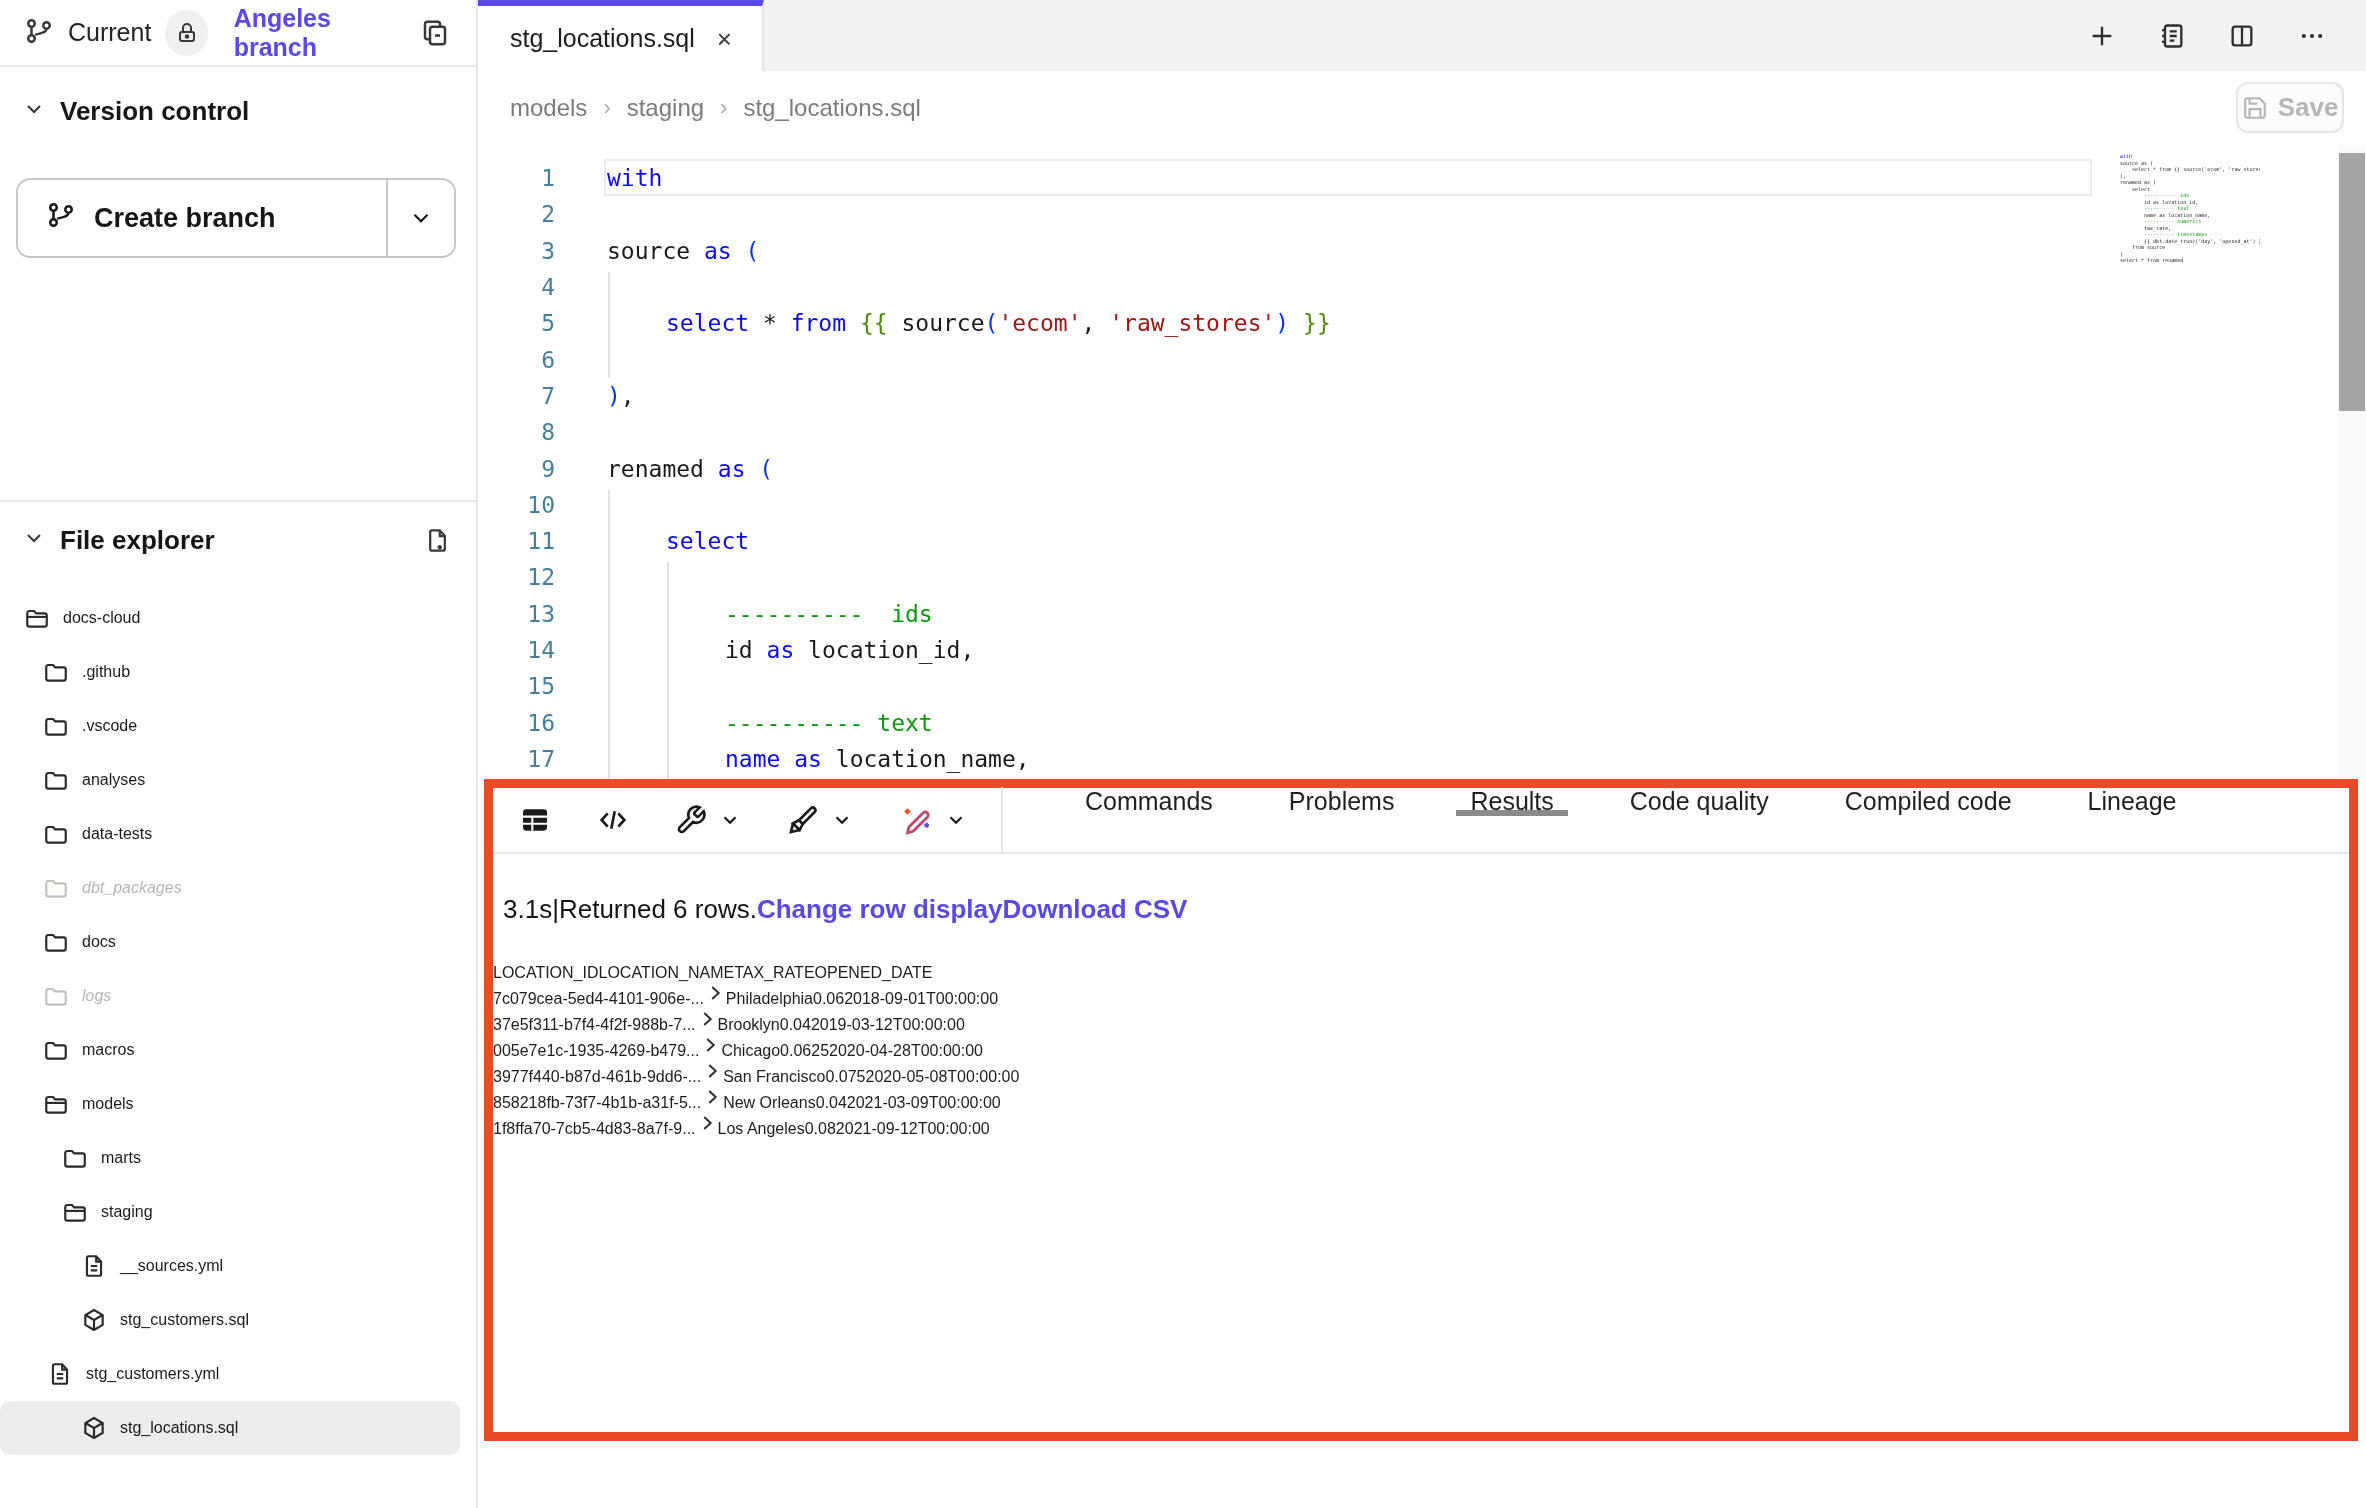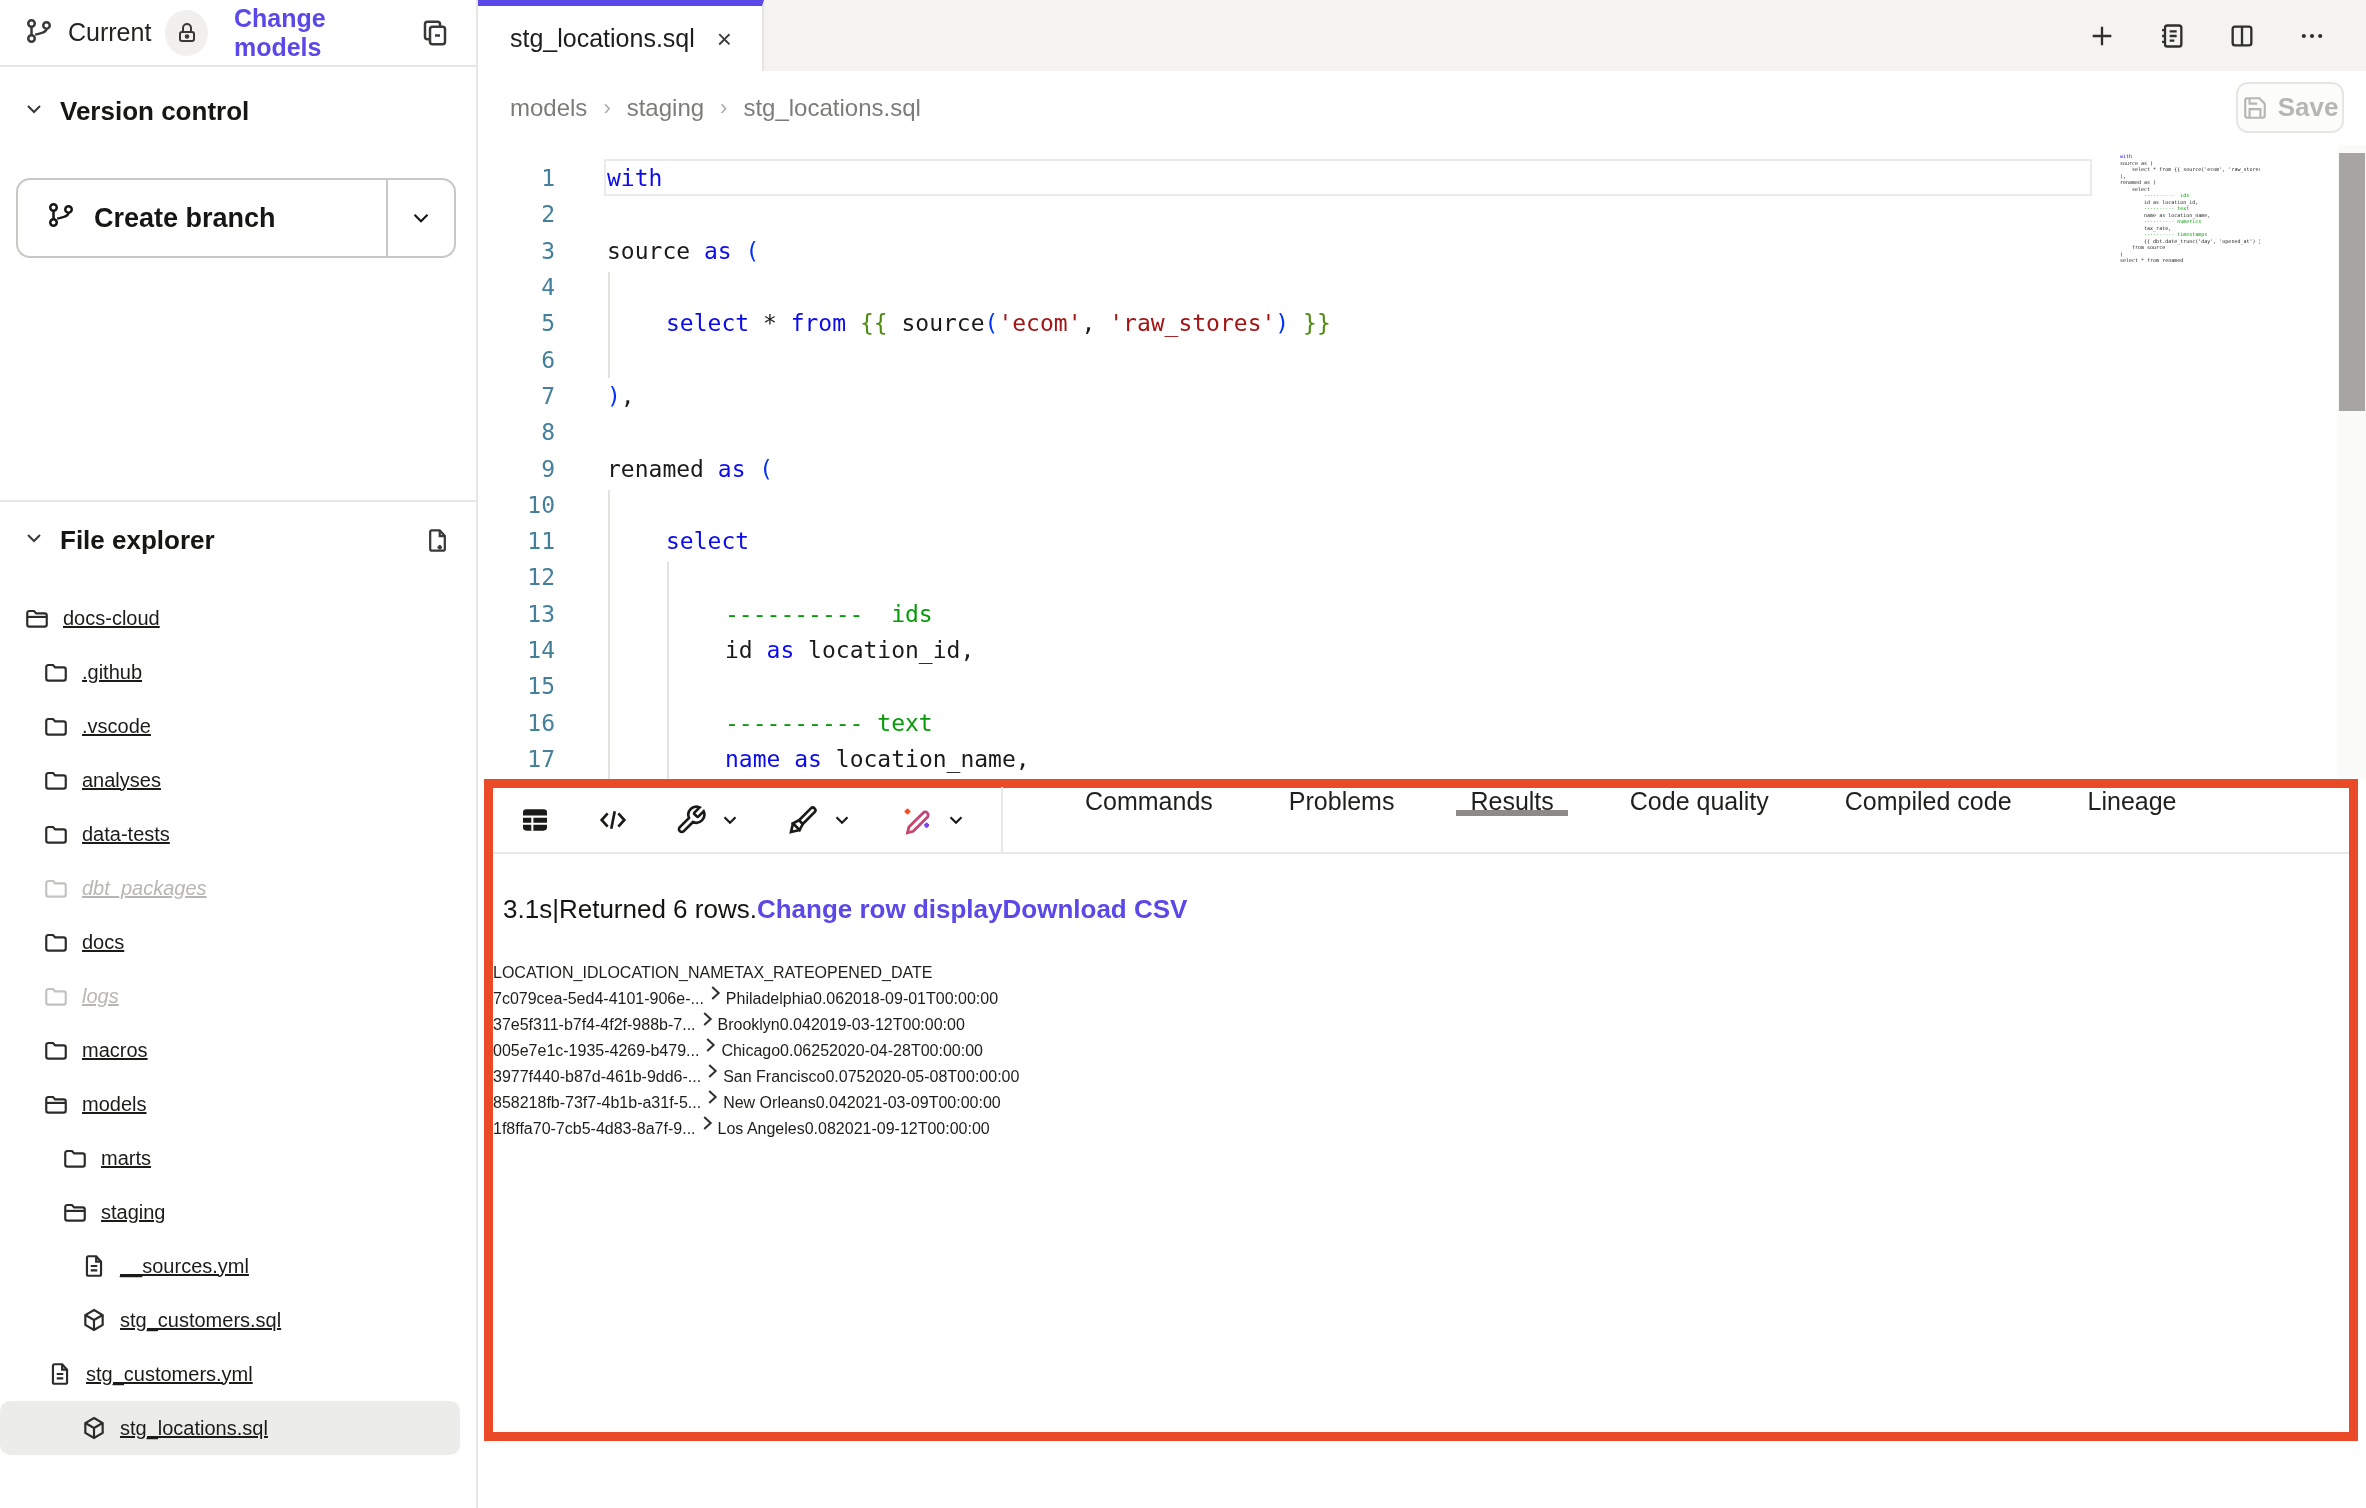--- a/index.html
+++ b/index.html
@@ -25,21 +25,21 @@
     border:2px solid #c9c8c6; border-radius:14px; display:flex; background:#fff; }
   .cb-main { flex:1; display:flex; align-items:center; gap:18px; padding-left:28px;
     border-right:2px solid #c9c8c6; font-size:27px; font-weight:600; color:#161614; cursor:pointer; }
   .cb-caret { width:66px; display:flex; align-items:center; justify-content:center; cursor:pointer; }
   .section-divider { position:absolute; left:0; top:500px; width:476px; height:2px; background:#e8e7e5; }
   .fe-header { position:absolute; left:0; top:512px; width:536px; }
   .fe-actions { margin-left:auto; display:flex; gap:30px; padding-right:28px; }
   .fe-actions span { display:flex; cursor:pointer; }
   .tree { position:absolute; left:0; top:591px; width:476px; }
   .tree-item { height:54px; display:flex; align-items:center; gap:13px; cursor:pointer;
-    font-size:20px; color:#1b1b19;text-decoration:underline; }
+    font-size:16px; color:#1b1b19; }
   .tree-item .ticon { display:flex; flex:none; }
   .tree-item.muted { color:#b8b6b2; font-style:italic; }
   .tree-item.muted svg { stroke:#c4c2be; }
   .tree-item.selected { background:#ececea; border-radius:10px; margin-right:16px; }
 
   
   .main { position:absolute; left:478px; top:0; width:1888px; height:1508px; }
   .tabstrip { position:absolute; left:0; top:0; width:1888px; height:71px; background:#f4f3f1;
     display:flex; }
   .tab { width:286px; height:71px; background:#fff; border-top:6px solid #5a48e8;
@@ -146,21 +146,21 @@
           </svg>
       </span>
       <span class="lbl">Current</span>
       <span class="lock-badge">
         <svg width="24" height="24" viewBox="0 0 24 24" fill="none" stroke="#3a3938" stroke-width="2">
             <rect x="5" y="11" width="14" height="9" rx="2"></rect>
             <path d="M8 11V7a4 4 0 0 1 8 0v4"></path>
             <circle cx="12" cy="15.5" r="1.3" fill="#3a3938"></circle>
           </svg>
       </span>
-      <span class="link">Change models</span>
+      <span class="link">Angeles branch</span>
       <span class="copy-btn">
         <svg width="30" height="30" viewBox="0 0 24 24" fill="none" stroke="#3a3938" stroke-width="2">
             <rect x="8" y="7" width="12" height="14" rx="2"></rect>
             <path d="M16 7V5a2 2 0 0 0-2-2H6a2 2 0 0 0-2 2v10a2 2 0 0 0 2 2h2"></path>
             <path d="M12 14h4"></path>
           </svg>
       </span>
     </div>
 
     <div class="sec-header vc-header">

